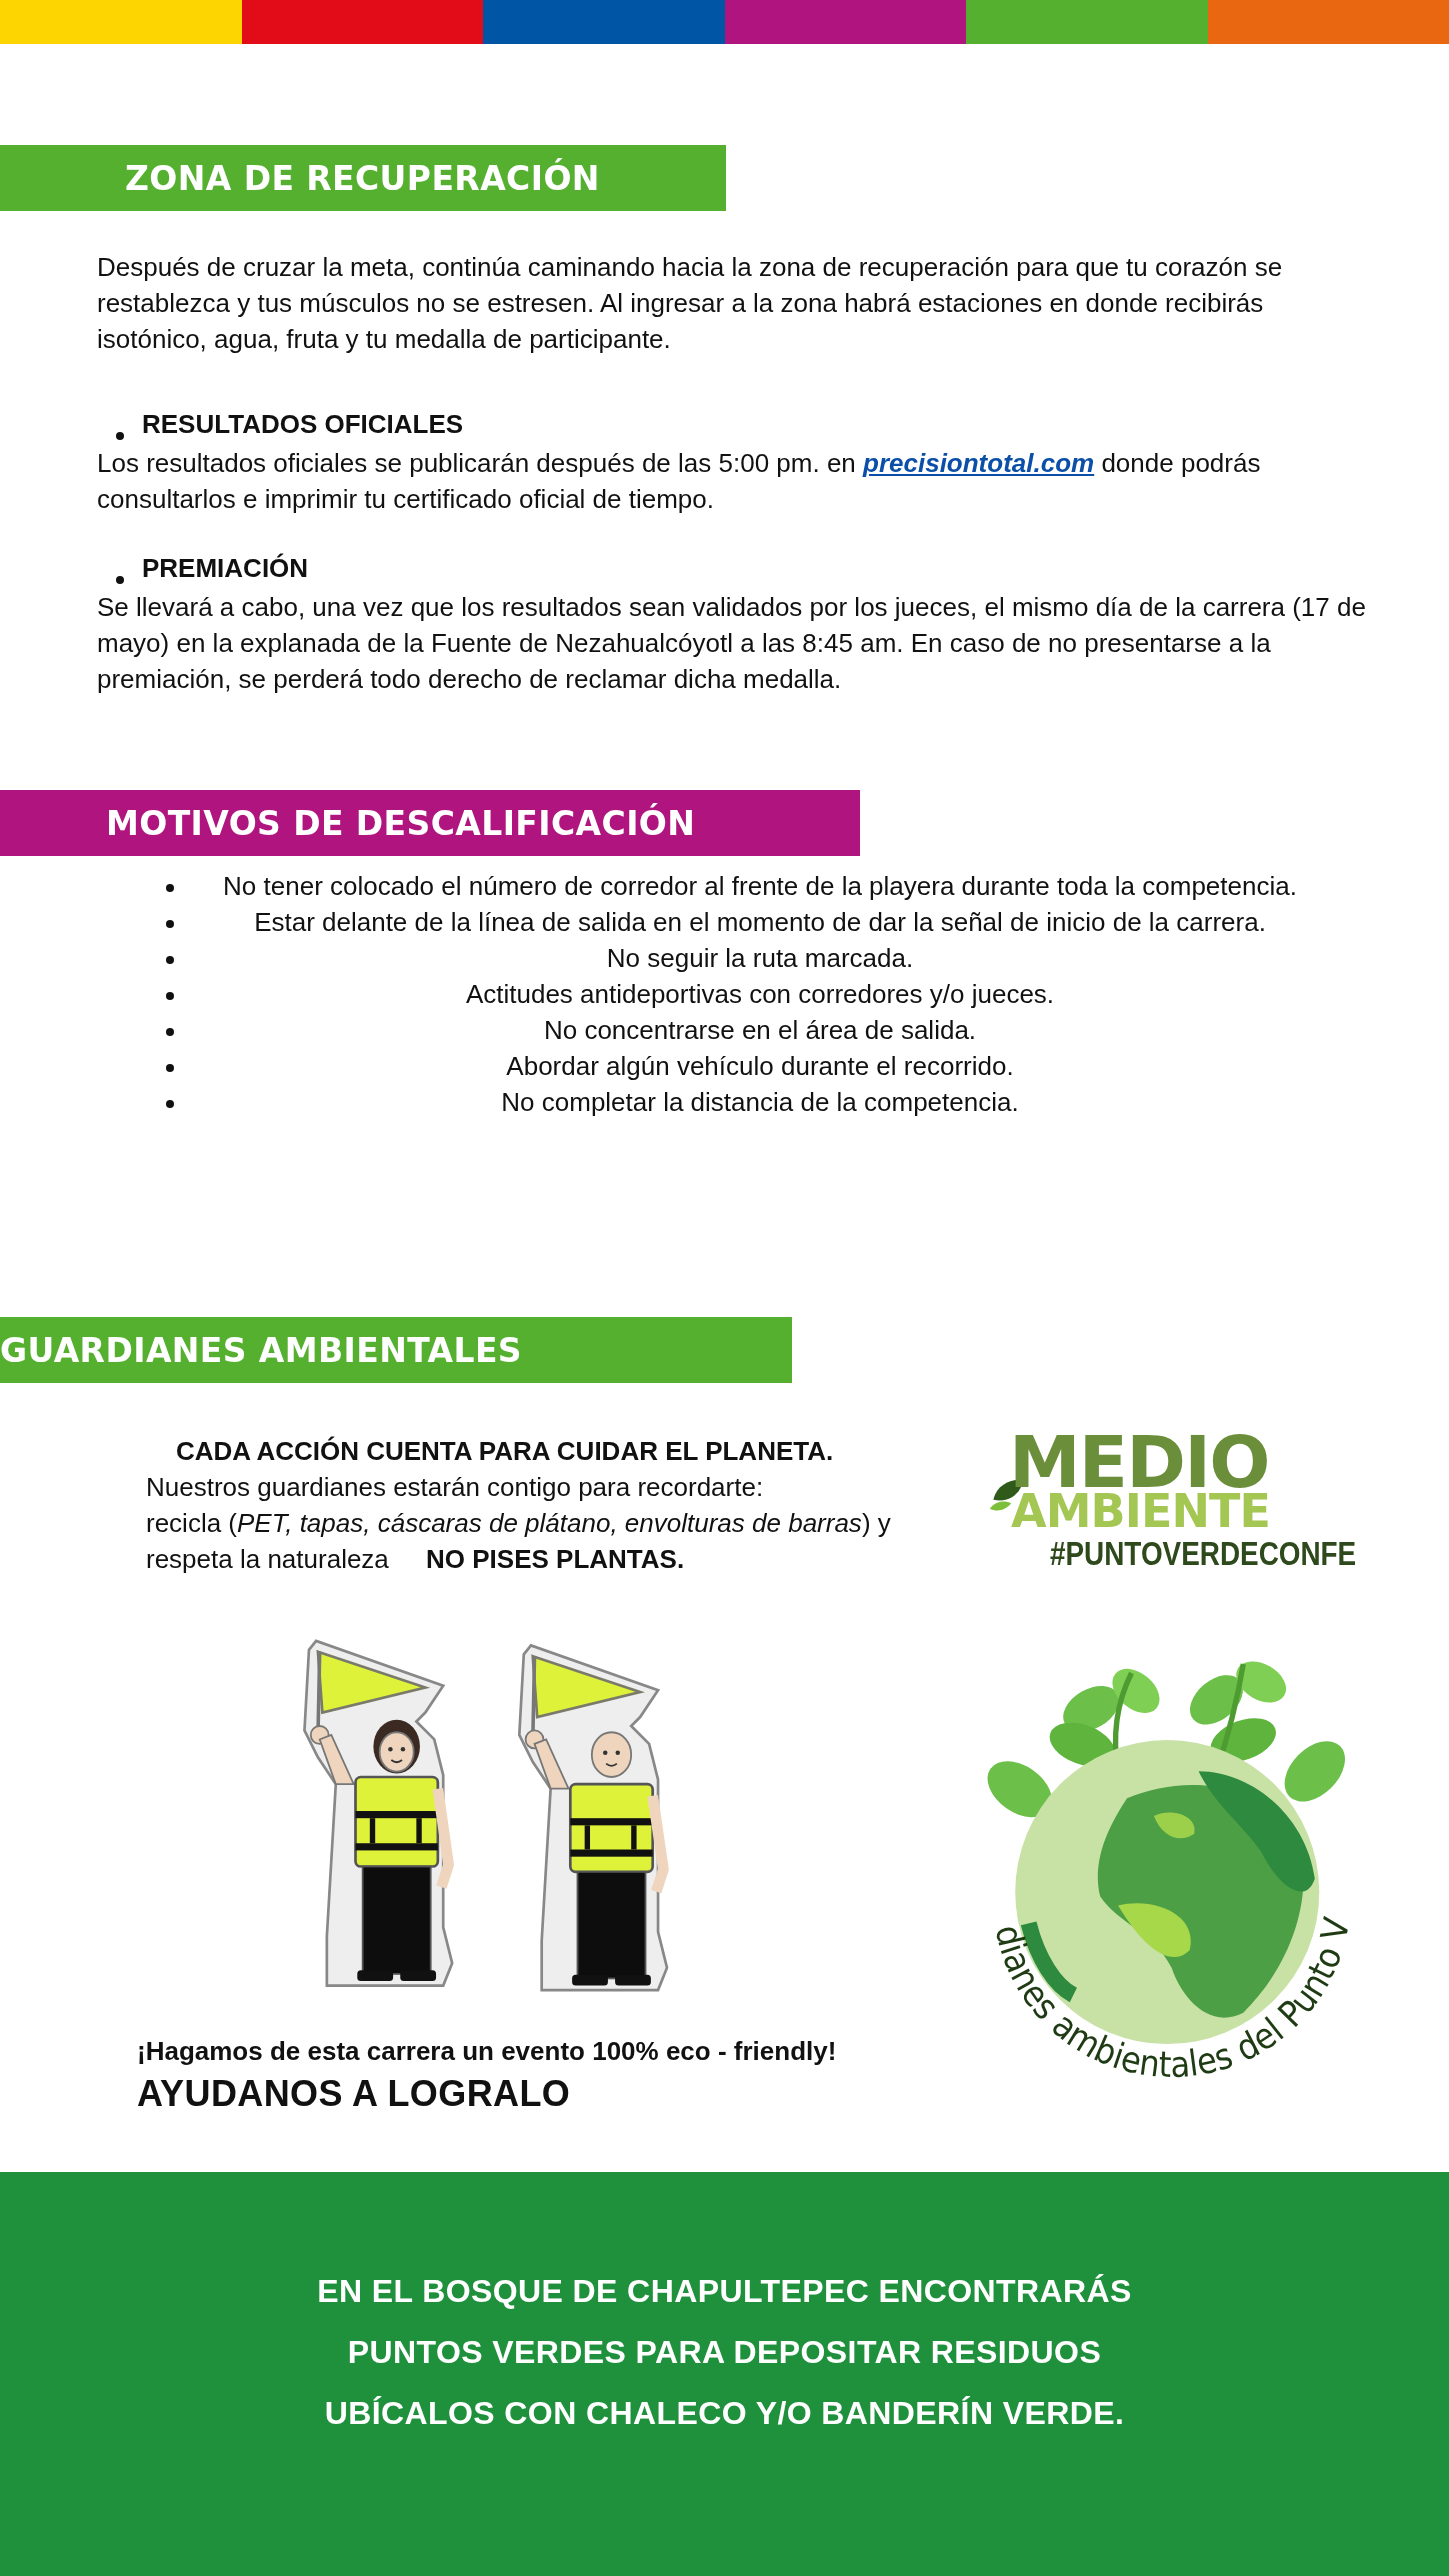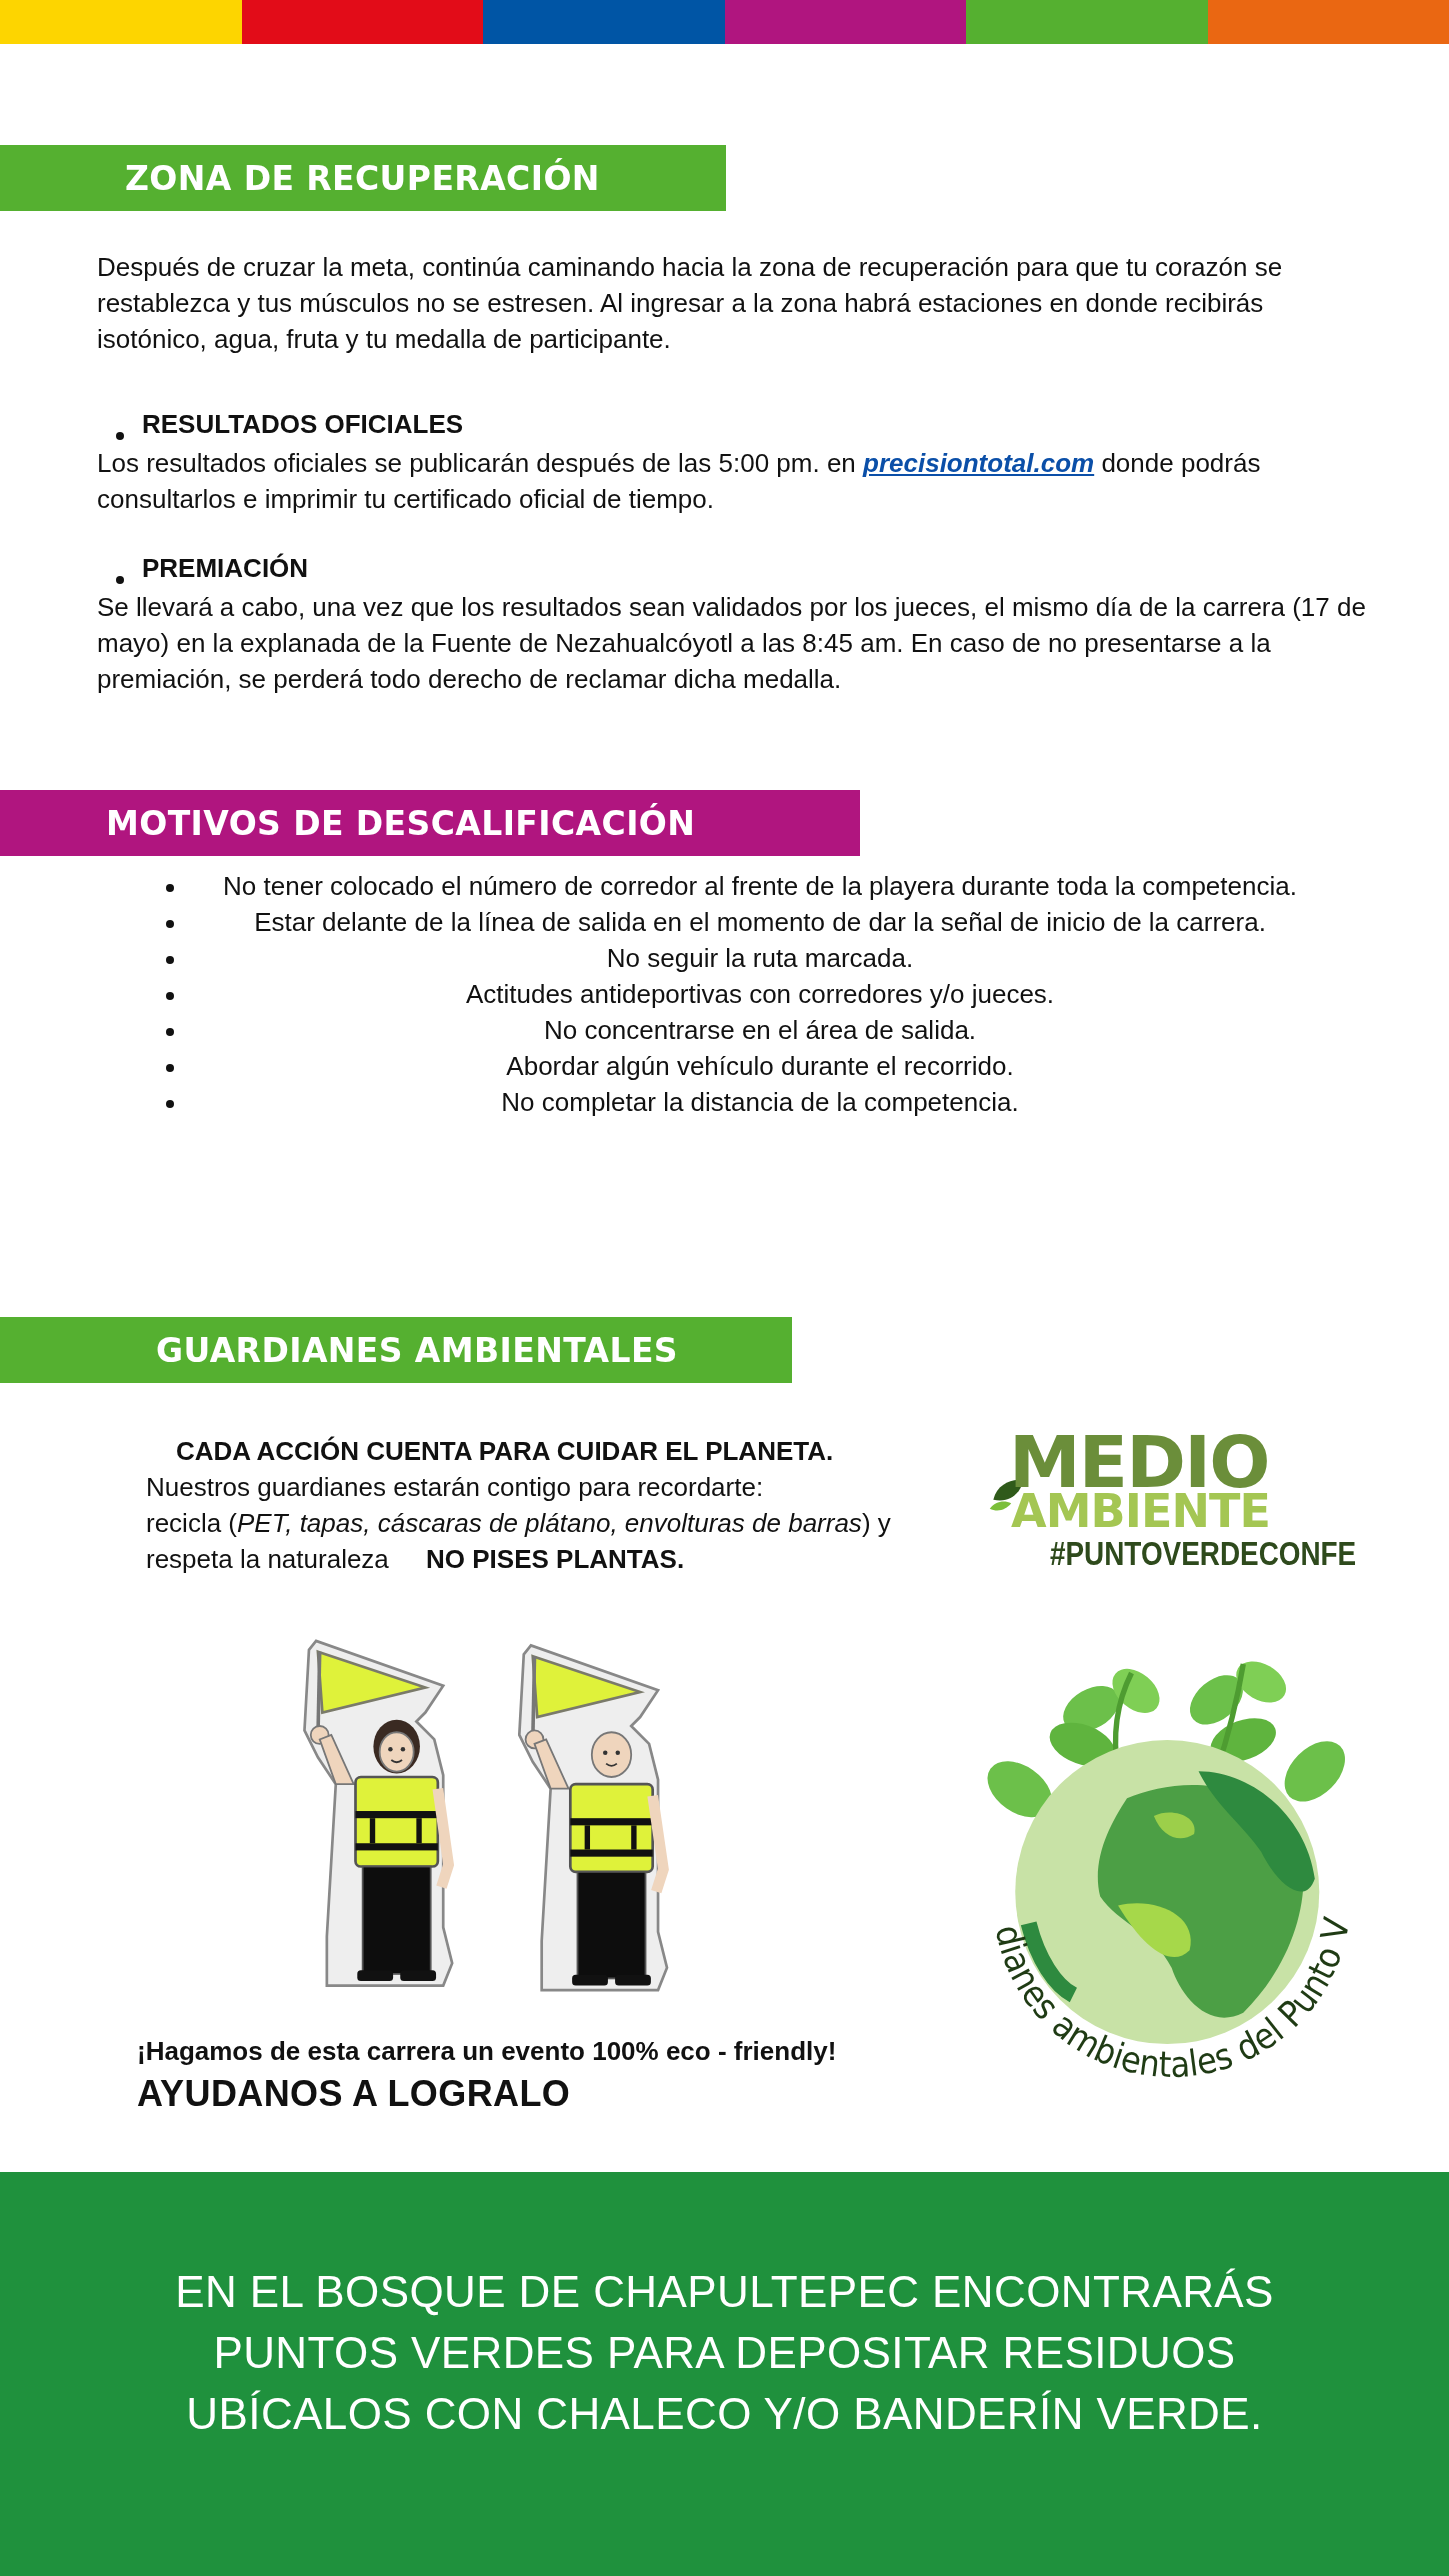--- a/index.html
+++ b/index.html
@@ -6,21 +6,21 @@
     html, body { width: 1449px; height: 2576px; background: #ffffff; overflow: hidden; }
     body { font-family: "Liberation Sans", "DejaVu Sans", sans-serif; color: #111111; position: relative; }
 
     .color-bar { position: absolute; top: 0; left: 0; width: 1449px; height: 44px; display: flex; }
     .color-bar .seg { flex: 1; height: 100%; }
 
     .section-banner { position: absolute; left: 0; color: #ffffff; font-weight: 700;
       font-family: "DejaVu Sans", sans-serif; display: flex; align-items: center; letter-spacing: 0.4px; }
     .banner-1 { top: 145px; width: 726px; height: 66px; background: #55b030; font-size: 33px; padding-left: 125px; }
     .banner-2 { top: 790px; width: 860px; height: 66px; background: #b0157f; font-size: 33px; padding-left: 106px; }
-    .banner-3 { top: 1317px; width: 792px; height: 66px; background: #55b030; font-size: 33px; padding-left: 156px; }
+    .banner-3 { top: 1317px; width: 792px; height: 66px; background: #55b030; font-size: 33px; }
 
     .para { position: absolute; font-size: 26px; line-height: 36px; color: #111; }
     .p-intro { top: 249px; left: 97px; width: 1270px; }
 
     .bullet-head { position: absolute; left: 116px; font-size: 26px; font-weight: 700; display: flex; align-items: flex-end; }
     .bullet-head .dot { display: inline-block; width: 8px; height: 8px; background: #111; border-radius: 50%; margin-right: 18px; }
     .bh-1 { top: 409px; }
     .bh-2 { top: 553px; }
 
     .p-results { top: 445px; left: 97px; width: 1270px; }
@@ -45,21 +45,21 @@
     .logo-medio .leaf { position: absolute; left: 3.6px; top: 55px; }
 
     .guardians-art { position: absolute; top: 1632px; left: 291px; width: 385px; height: 367px; }
     .globe-logo { position: absolute; top: 1637px; left: 975px; width: 389px; height: 461px; }
 
     .eco-line { position: absolute; top: 2036px; left: 137px; font-size: 26px; font-weight: 700; }
     .help-line { position: absolute; top: 2073px; left: 137px; font-size: 36px; font-weight: 700; letter-spacing: 0.4px; }
 
     .footer-band { position: absolute; top: 2172px; left: 0; width: 1449px; height: 404px; background: #1f913d;
       display: flex; align-items: flex-start; justify-content: center; }
-    .footer-text { margin-top: 89px; color: #ffffff; font-size: 44px; font-weight: 400; line-height: 61px; text-align: center; letter-spacing: 0.4px; }
+    .footer-text { margin-top: 89px; color: #ffffff; font-size: 32px; font-weight: 700; line-height: 61px; text-align: center; letter-spacing: 0.4px; }
     .footer-text span { display: block; }
   </style>
 </head>
 <body>
 
 <div class="color-bar">
   <div class="seg" style="background:#fdd500"></div>
   <div class="seg" style="background:#e20c18"></div>
   <div class="seg" style="background:#0055a5"></div>
   <div class="seg" style="background:#b0157f"></div>

